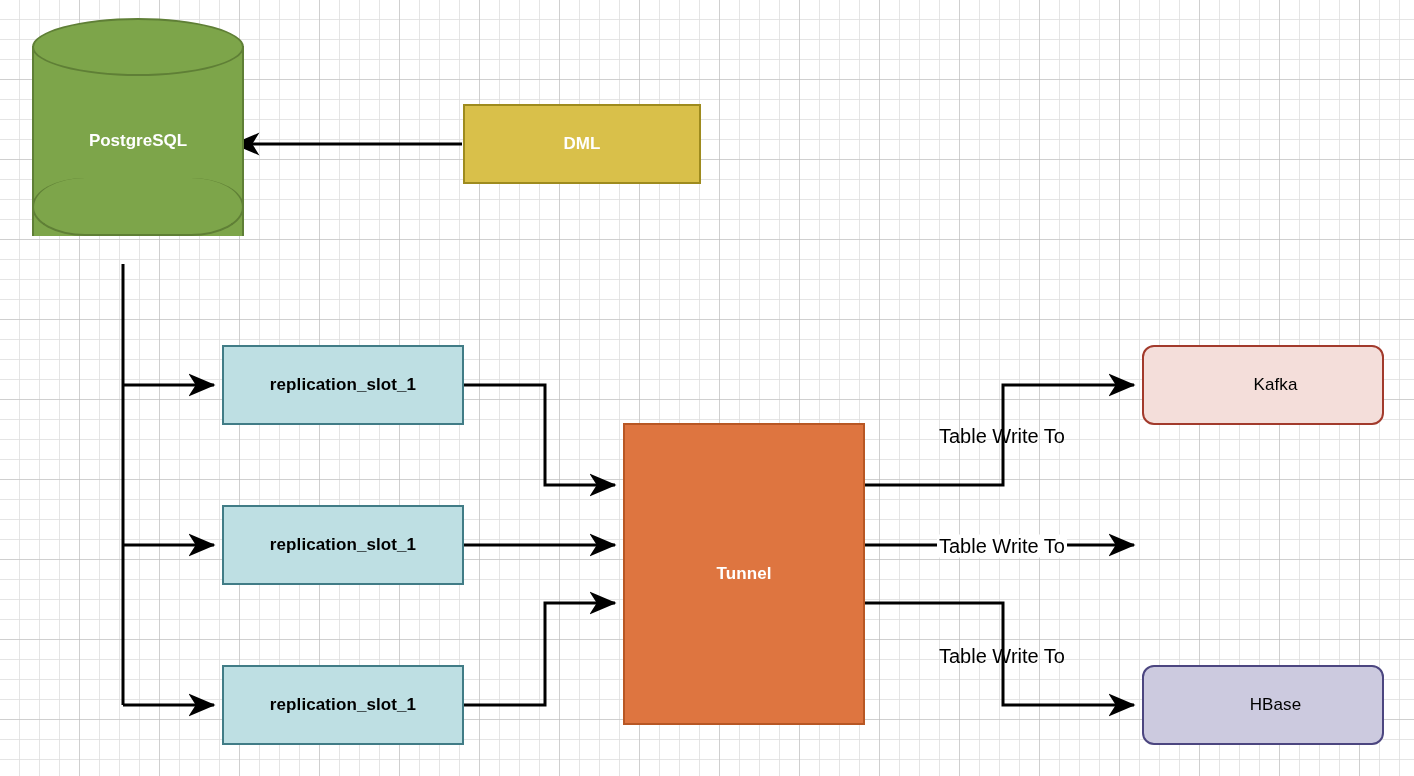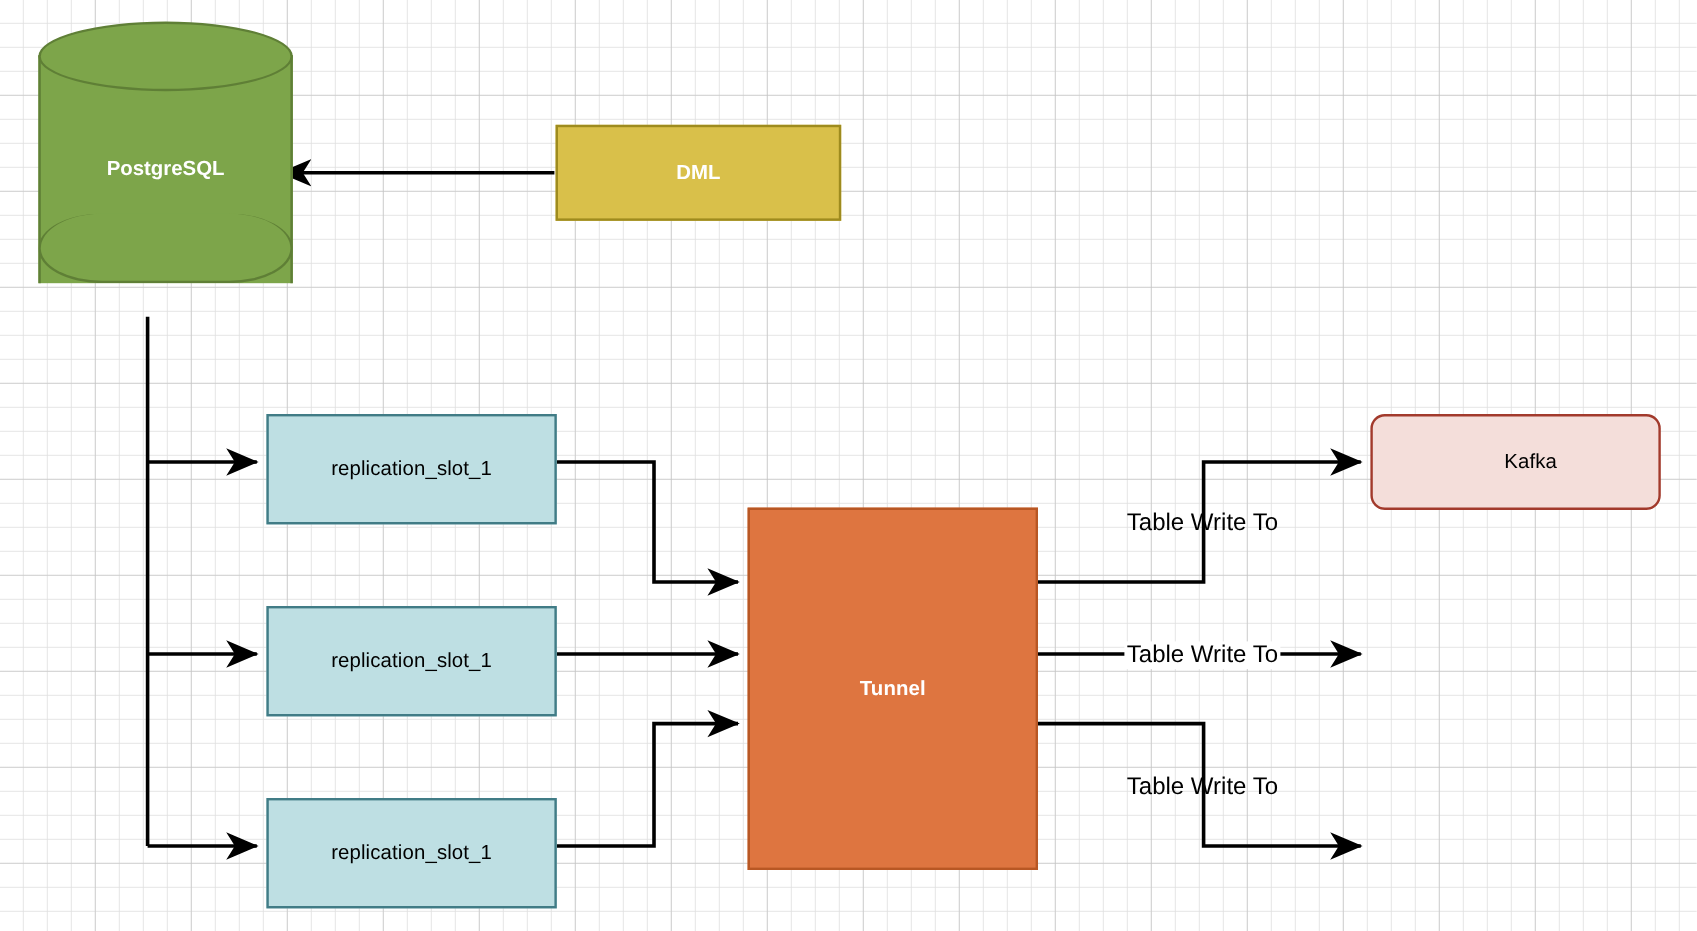--- a/index.html
+++ b/index.html
@@ -107,25 +107,26 @@
     height: 80px;
     background: #D9C04A;
     border: 2px solid #9E8B1E;
     color: #ffffff;
     font-weight: bold;
   }
 
   
   .slot {
     width: 242px;
-    height: 92px;
+    height: 80px;
     background: #BEDFE3;
     border: 2px solid #417C86;
     color: #000000;
     left: 222px;
+    font-weight: bold;
   }
   #node-slot-1 { top: 345px; }
   #node-slot-2 { top: 505px; }
   #node-slot-3 { top: 665px; }
 
   
   #node-tunnel {
     left: 623px;
     top: 423px;
     width: 242px;
@@ -248,18 +249,21 @@
 
   <div class="node" id="node-tunnel">
     <span class="node-label">Tunnel</span>
   </div>
 
   <div class="node sink" id="node-kafka">
     <span class="node-label">Kafka</span>
   </div>
 
 
+  <div class="node sink" id="node-hbase">
+    <span class="node-label">HBase</span>
+  </div>
 
   <div class="edge-label" id="edge-label-kafka">Table Write To</div>
   <div class="edge-label" id="edge-label-es">Table Write To</div>
   <div class="edge-label" id="edge-label-hbase">Table Write To</div>
 
 </div>
 
 </body></html>

